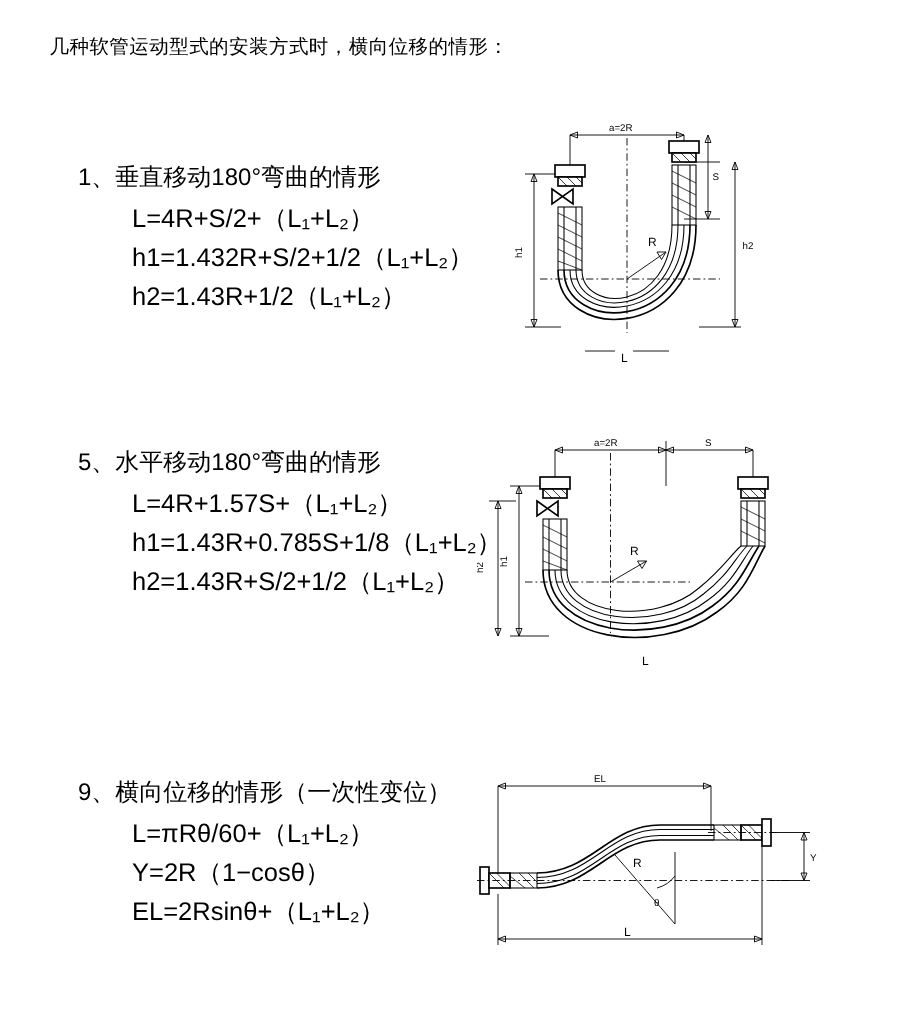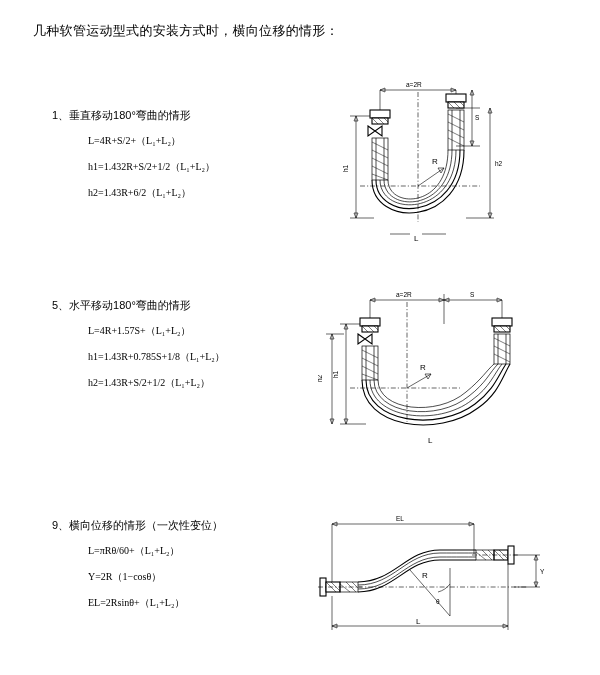--- a/index.html
+++ b/index.html
@@ -33,29 +33,28 @@
     width: 600px;
   }
   .sec-1 { top: 108px; }
   .sec-2 { top: 298px; }
   .sec-3 { top: 518px; }
 
   .sec-title {
     position: absolute;
     left: 52px;
     top: 0;
-    font-size: 11px;
+    font-size: 16px;
     white-space: nowrap;
   }
   .formula {
     position: absolute;
     left: 88px;
-    font-size: 10px;
+    font-size: 17px;
     white-space: nowrap;
-    font-family: Liberation Serif, serif;
   }
   .f1 { top: 26px; }
   .f2 { top: 52px; text-align: right; }
   .f3 { top: 78px; }
 
   .fig {
     position: absolute;
   }
   .fig svg { display: block; }
 
@@ -73,21 +72,21 @@
 <body>
 
 <div class="page">
 
   <div class="heading">几种软管运动型式的安装方式时，横向位移的情形：</div>
 
   <div class="section sec-1">
     <div class="sec-title">1、垂直移动180°弯曲的情形</div>
     <div class="formula f1">L=4R+S/2+（L₁+L₂）</div>
     <div class="formula f2">h1=1.432R+S/2+1/2（L₁+L₂）</div>
-    <div class="formula f3">h2=1.43R+6/2（L₁+L₂）</div>
+    <div class="formula f3">h2=1.43R+1/2（L₁+L₂）</div>
 
     <div class="fig" style="left:320px; top:-40px;">
       <svg width="240" height="200" viewBox="0 0 240 200">
 
         <line class="dim" x1="60" y1="22" x2="136" y2="22"></line>
         <path class="dim" d="M60 22 l5 -2 v4 z" fill="#000"></path>
         <path class="dim" d="M136 22 l-5 -2 v4 z" fill="#000"></path>
         <text class="lbl" x="86" y="19">a=2R</text>
 
         <line class="dim" x1="60" y1="22" x2="60" y2="48"></line>

